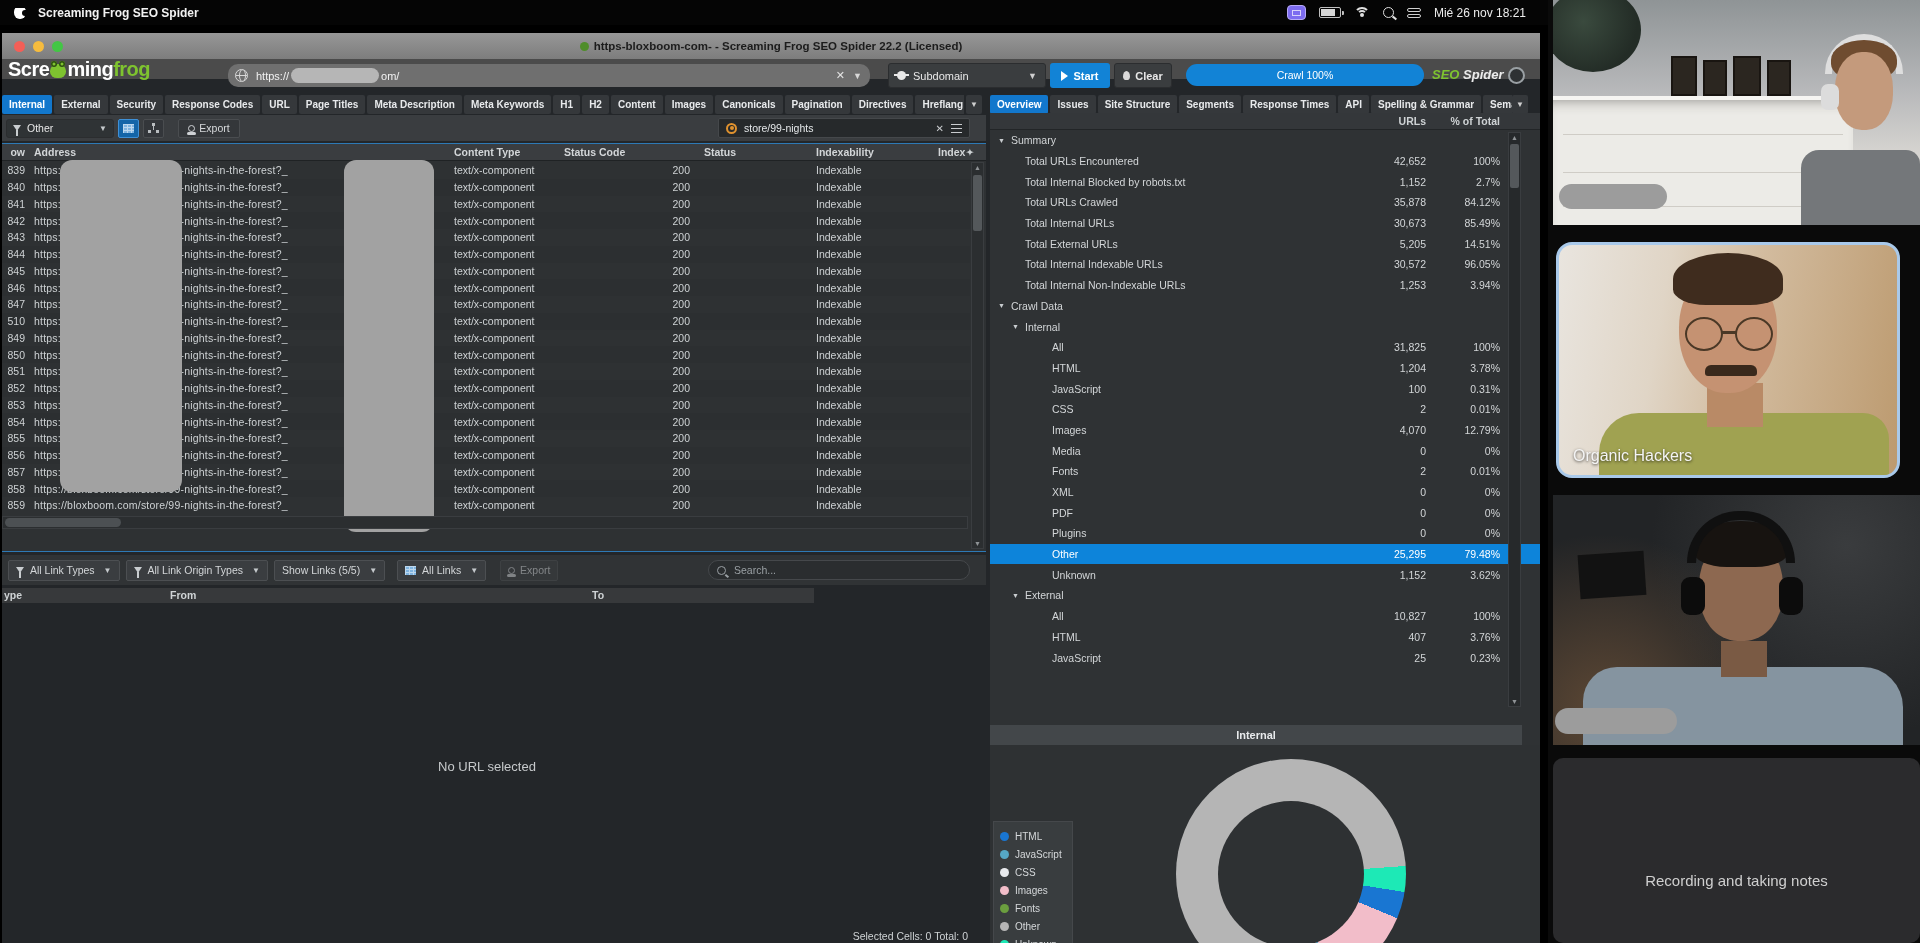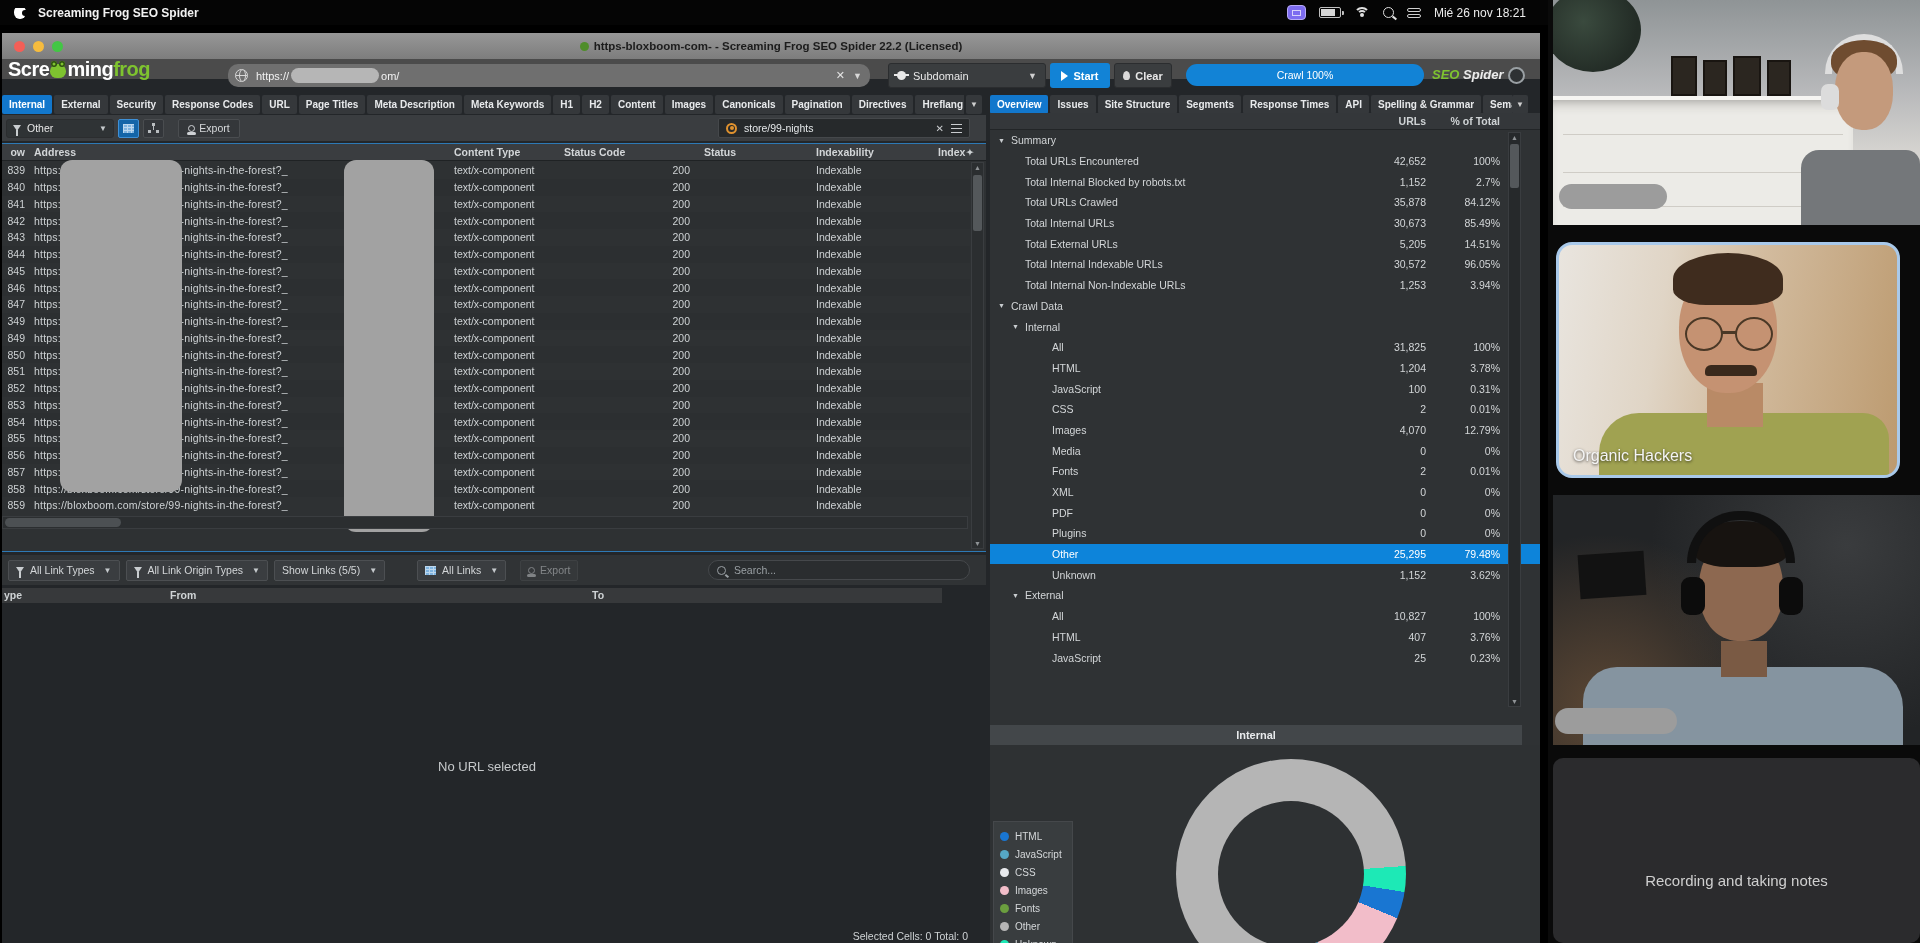--- a/index.html
+++ b/index.html
@@ -137,21 +137,21 @@
   
   #linkbar{position:absolute;left:0;top:522px;width:984px;height:30px;background:#303335;display:flex;align-items:center}
   .lb-btn{height:21px;background:#3a3d40;border:1px solid #4c4f52;border-radius:2px;color:#d3d6d8;font-size:10.5px;
     display:flex;align-items:center;padding:0 7px;margin-left:6px;white-space:nowrap}
   .lb-btn .caret{margin-left:9px;font-size:8px;color:#c5c9cc}
   .lb-btn.disabled{opacity:.5}
   #lb-search{position:absolute;left:706px;top:5px;width:262px;height:20px;background:#2a2d2f;border:1px solid #45484b;
     border-radius:10px;display:flex;align-items:center;color:#9aa0a4;font-size:10.5px}
   .mag{width:9px;height:9px;border:1.6px solid #9aa0a4;border-radius:50%;margin:0 8px;position:relative}
   .mag:after{content:"";position:absolute;left:7px;top:8px;width:4px;height:1.6px;background:#9aa0a4;transform:rotate(40deg)}
-  #lowheads{position:absolute;left:0;top:555px;width:940px;height:15px;background:#37393b;font-size:10.5px;font-weight:bold;color:#cfd3d5}
+  #lowheads{position:absolute;left:0;top:555px;width:812px;height:15px;background:#37393b;font-size:10.5px;font-weight:bold;color:#cfd3d5}
   #lowheads span{position:absolute;top:1px}
   #no-url{position:absolute;left:220px;top:726px;width:530px;text-align:center;font-size:13px;color:#c6c9cb}
   #bottom-status{position:absolute;left:640px;top:897px;width:326px;font-size:10.5px;color:#cfd3d5;text-align:right}
   
   #ovpanel{position:absolute;left:988px;top:80px;width:550px;bottom:0;background:#2f3234}
   #ovhead{position:absolute;left:0;top:0;right:0;height:17px;background:#34373a;border-bottom:1px solid #222527;
     display:flex;align-items:center;font-size:10.5px;font-weight:bold;color:#cfd3d5;padding-right:40px}
   #ovhead .fill{flex:1}
   .ov-urls{width:110px;text-align:right;flex-shrink:0}
   .ov-pct{width:74px;text-align:right;flex-shrink:0}
@@ -481,21 +481,21 @@
         <div class="t-row">
           <span class="c-num">847</span>
           <span class="c-addr">https://bloxboom.com/store/99-nights-in-the-forest?_</span>
           <span class="c-type">text/x-component</span>
           <span class="c-code">200</span>
           <span class="c-status"></span>
           <span class="c-index">Indexable</span>
         </div>
 
         <div class="t-row">
-          <span class="c-num">349</span>
+          <span class="c-num">510</span>
           <span class="c-addr">https://bloxboom.com/store/99-nights-in-the-forest?_</span>
           <span class="c-type">text/x-component</span>
           <span class="c-code">200</span>
           <span class="c-status"></span>
           <span class="c-index">Indexable</span>
         </div>
 
         <div class="t-row">
           <span class="c-num">849</span>
           <span class="c-addr">https://bloxboom.com/store/99-nights-in-the-forest?_</span>
@@ -617,21 +617,21 @@
       </span>
     <span class="lb-btn">
         <span class="funnel"></span>
         <span>All Link Origin Types</span>
         <span class="caret">▼</span>
       </span>
     <span class="lb-btn">
         <span>Show Links (5/5)</span>
         <span class="caret">▼</span>
       </span>
-    <span class="lb-btn" style="margin-left:32px">
+    <span class="lb-btn" style="margin-left:12px">
         <span class="grid-ic" style="margin-right:6px"></span>
         <span>All Links</span>
         <span class="caret">▼</span>
       </span>
     <span class="lb-btn disabled" style="margin-left:14px">
         <span class="person-ic" style="margin-right:5px"></span>
         <span>Export</span>
       </span>
     <span id="lb-search">
         <span class="mag"></span>

